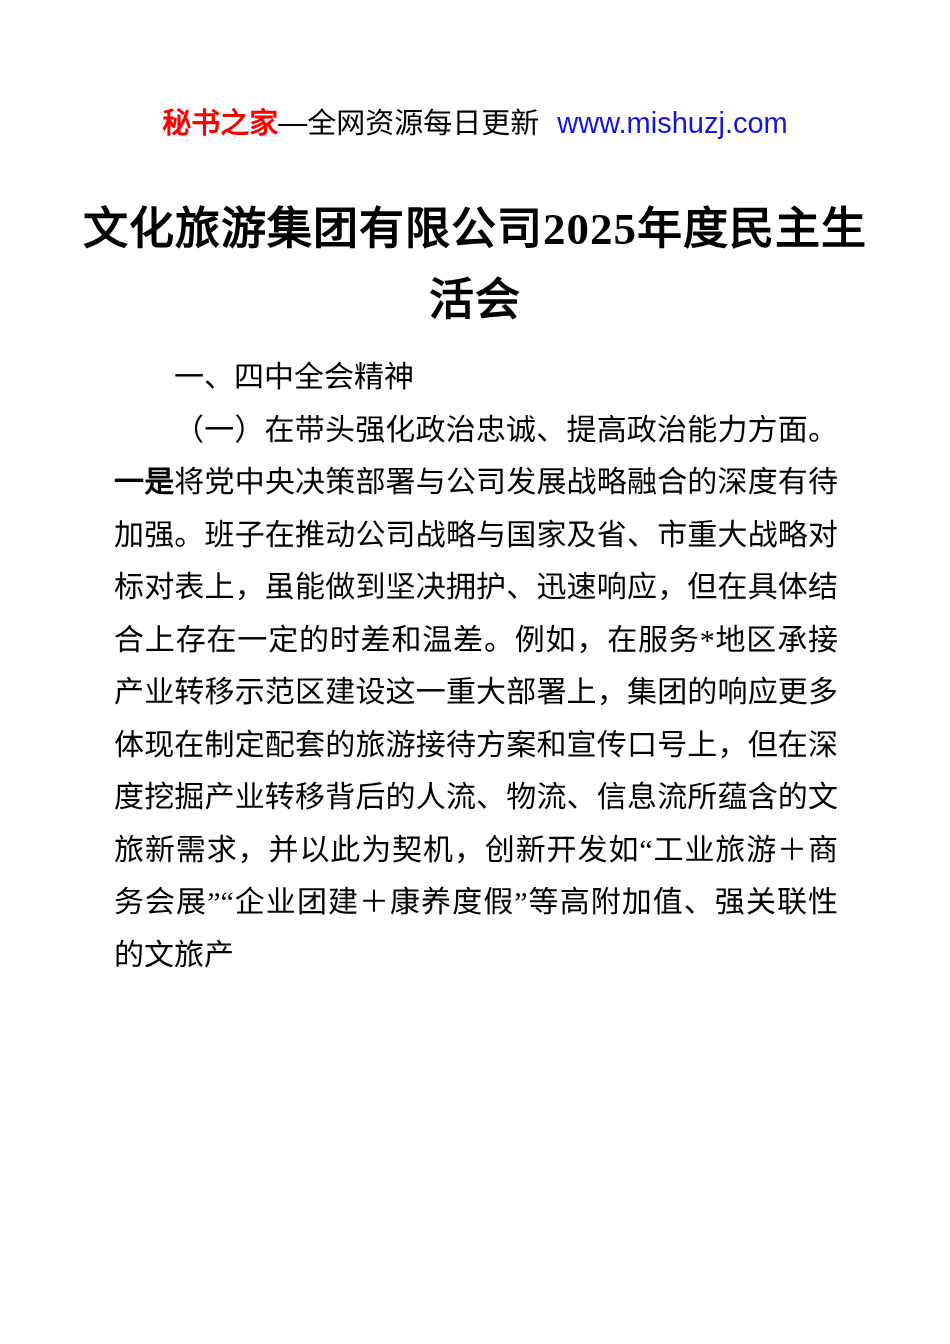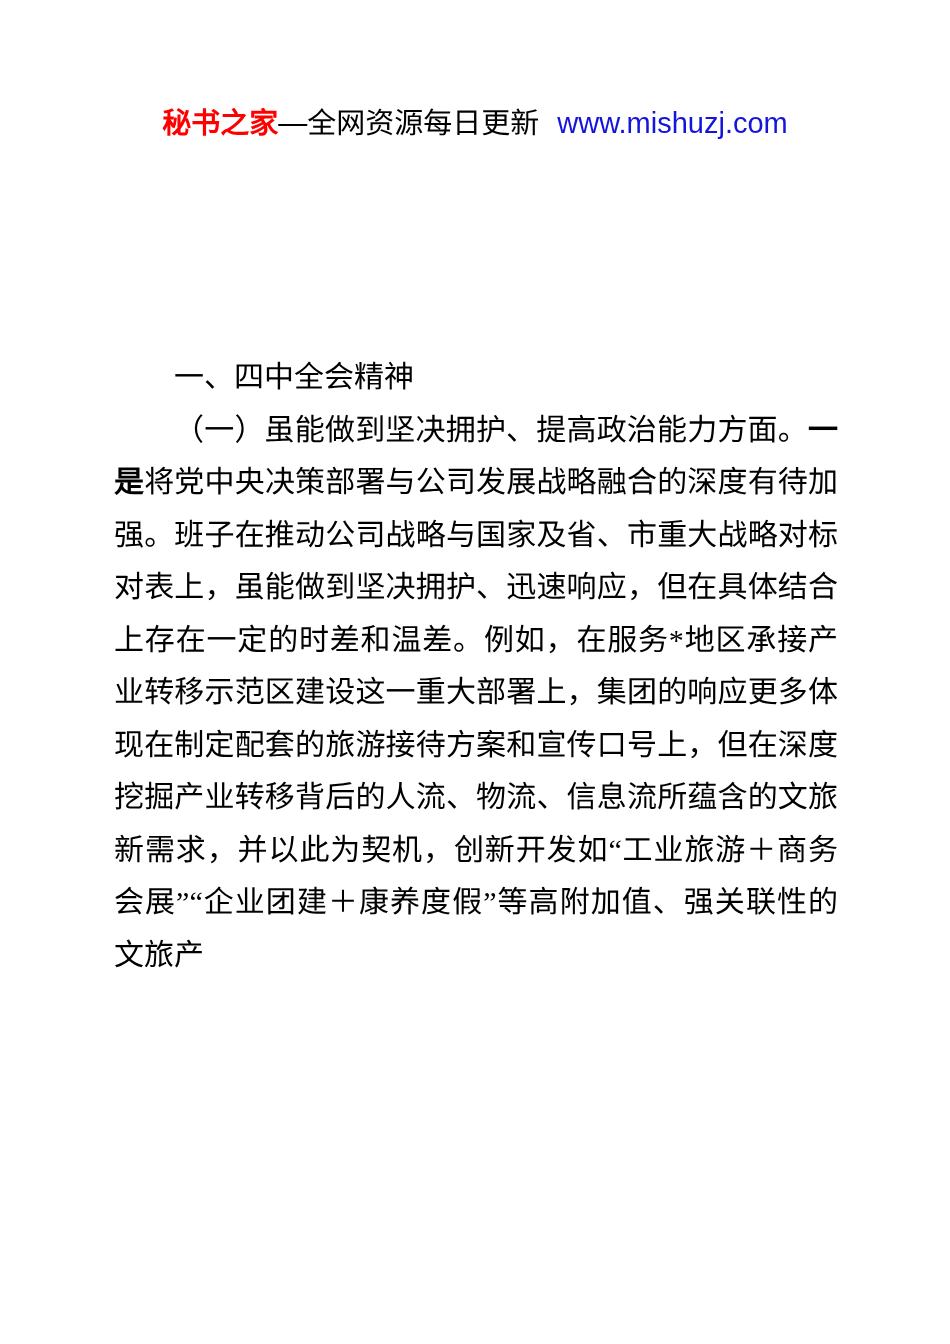--- a/index.html
+++ b/index.html
@@ -85,24 +85,25 @@
 <body>
 
 <div class="page">
 
   <div class="site-header">
     <span class="brand">秘书之家</span><span class="tagline">—全网资源每日更新</span>
     <a class="url" href="#">www.mishuzj.com</a>
   </div>
 
   <h1 class="doc-title">
+    <span class="t-line">文化旅游集团有限公司2025年度民主生活会</span>
   </h1>
 
   <div class="doc-body">
 
 
     <h2 class="section-heading">一、四中全会精神</h2>
 
-    <p><span>（一）虽能做到坚决拥护、提高政治能力方面。</span><span class="emph">一是</span><span>将党中央决策部署与公司发展战略融合的深度有待加强。班子在推动公司战略与国家及省、市重大战略对标对表上，虽能做到坚决拥护、迅速响应，但在具体结合上存在一定的时差和温差。例如，在服务*地区承接产业转移示范区建设这一重大部署上，集团的响应更多体现在制定配套的旅游接待方案和宣传口号上，但在深度挖掘产业转移背后的人流、物流、信息流所蕴含的文旅新需求，并以此为契机，创新开发如“工业旅游＋商务会展”“企业团建＋康养度假”等高附加值、强关联性的文旅产</span></p>
+    <p><span>（一）在带头强化政治忠诚、提高政治能力方面。</span><span class="emph">一是</span><span>将党中央决策部署与公司发展战略融合的深度有待加强。班子在推动公司战略与国家及省、市重大战略对标对表上，虽能做到坚决拥护、迅速响应，但在具体结合上存在一定的时差和温差。例如，在服务*地区承接产业转移示范区建设这一重大部署上，集团的响应更多体现在制定配套的旅游接待方案和宣传口号上，但在深度挖掘产业转移背后的人流、物流、信息流所蕴含的文旅新需求，并以此为契机，创新开发如“工业旅游＋商务会展”“企业团建＋康养度假”等高附加值、强关联性的文旅产</span></p>
 
   </div>
 
 </div>
 
 </body></html>

